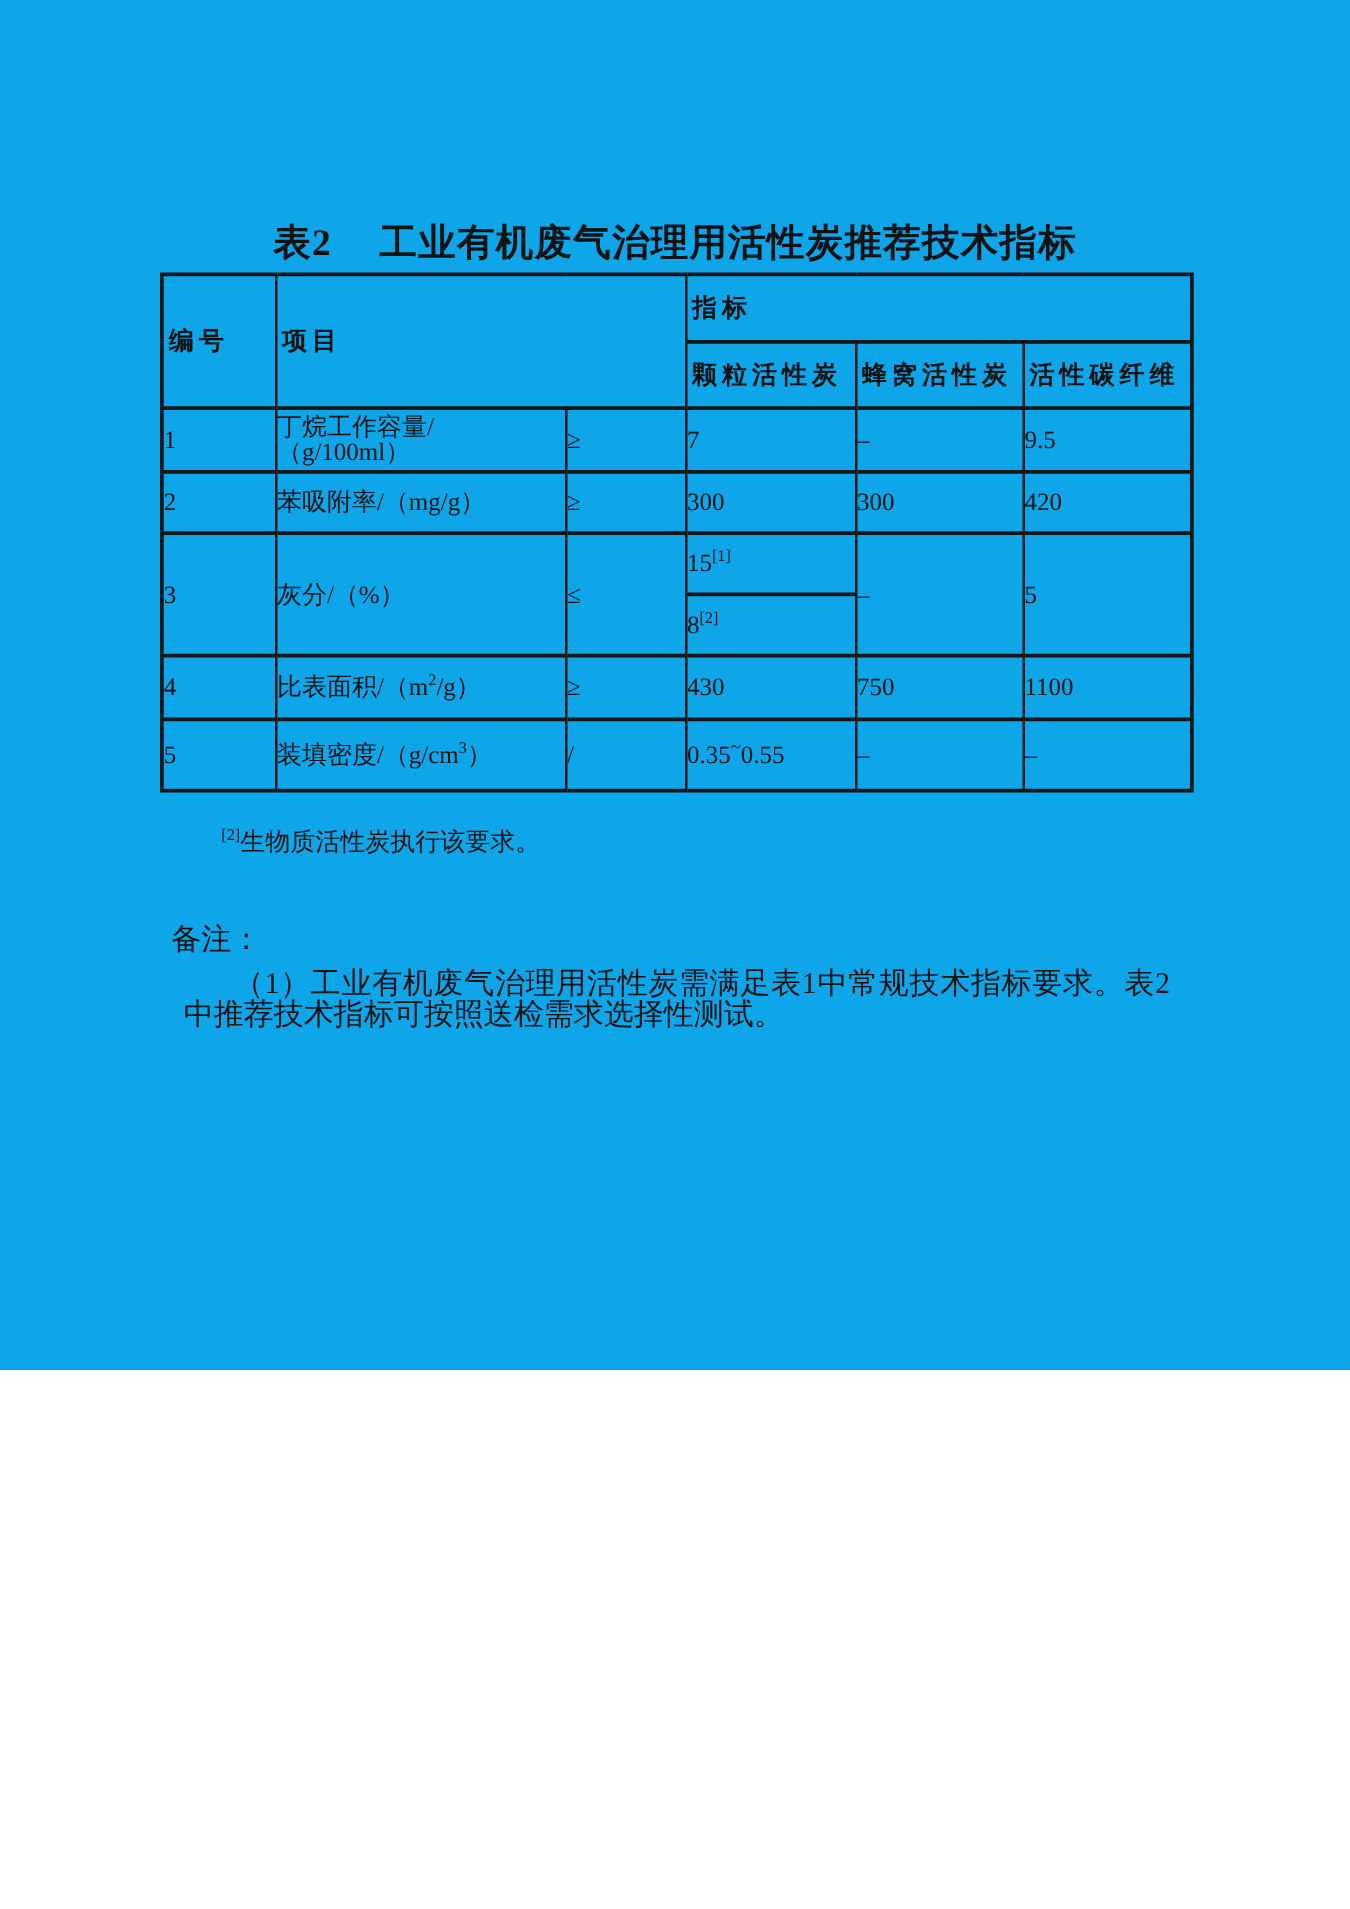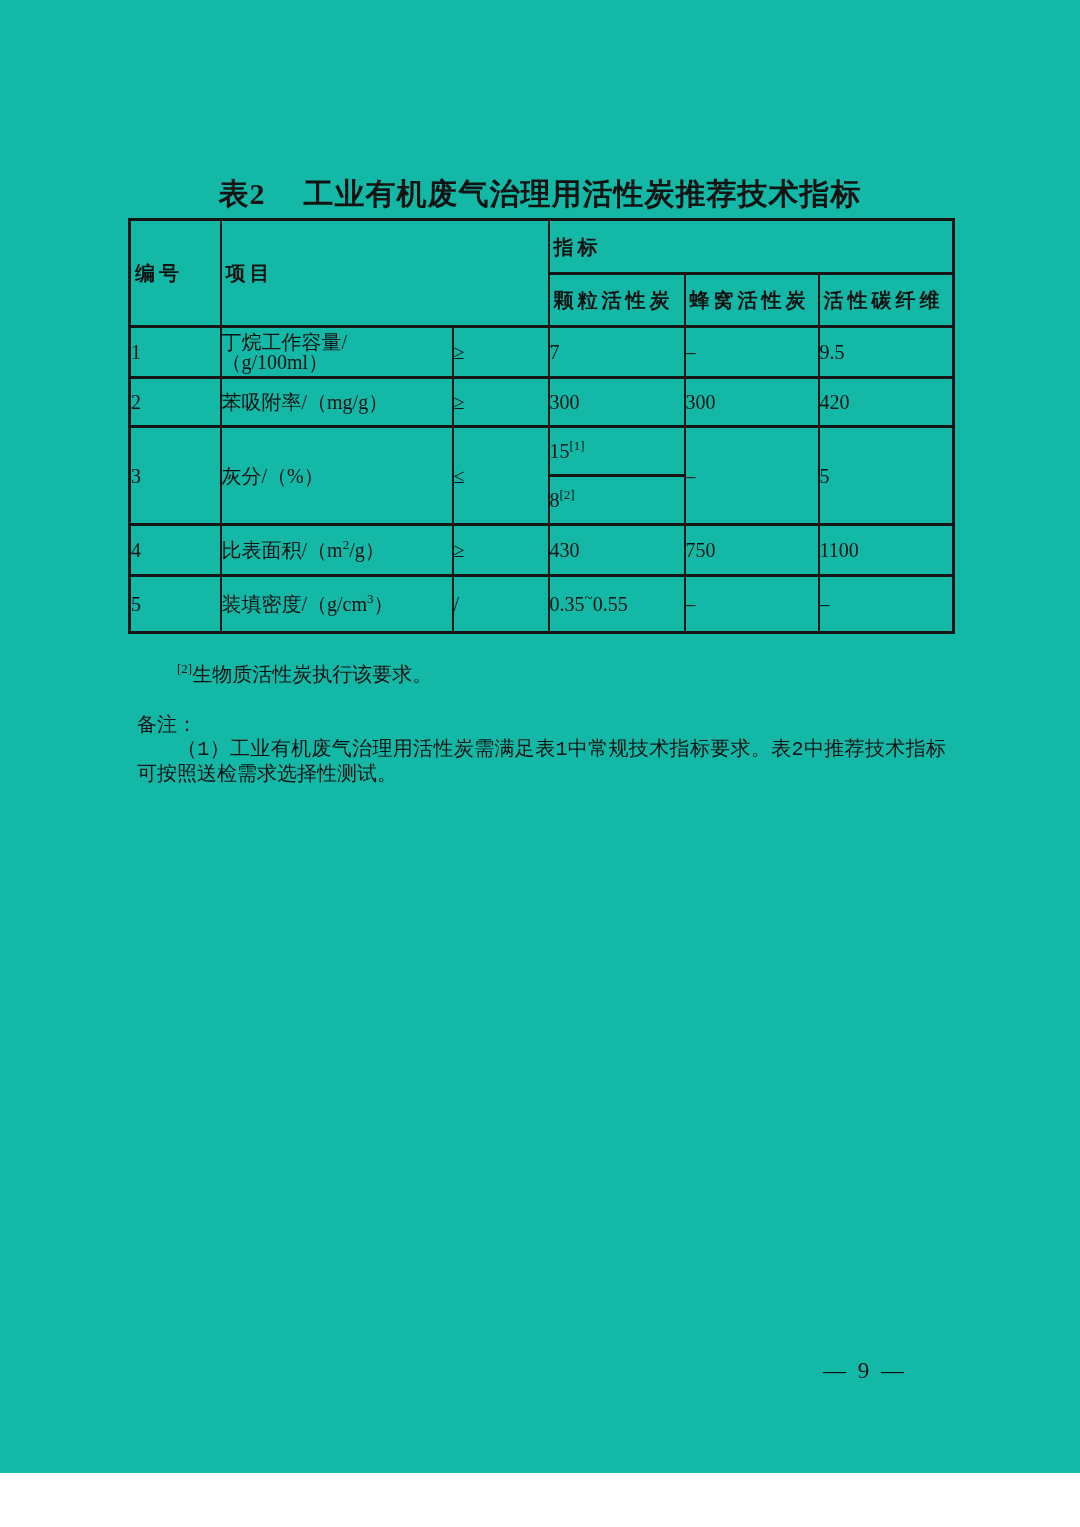--- a/index.html
+++ b/index.html
@@ -1,20 +1,20 @@
 <!DOCTYPE html>
 <html><head>
 <meta charset="utf-8">
 <style>
   html, body { margin: 0; padding: 0; background: #ffffff; }
   .page {
     position: relative;
     width: 1080px;
-    height: 1473px;
-    background: #14b8a6;
+    height: 1096px;
+    background: #0ea5e9;
     color: #121212;
     font-family: "Liberation Serif", "DejaVu Serif", serif;
     overflow: hidden;
   }
 
   
   .title {
     position: absolute;
     top: 174px;
     left: 0;
@@ -82,28 +82,28 @@
     font-size: 20px;
     line-height: 27px;
     white-space: nowrap;
   }
   .note-line.indent { padding-left: 40px; }
 
   
   .remarks {
     position: absolute;
     left: 137px;
-    top: 712px;
+    top: 740px;
     width: 809px;
-    font-size: 20px;
+    font-size: 24px;
     line-height: 25px;
     text-align: justify;
   }
   .remarks .remarks-label { text-align: left; }
-  .remarks p { margin: 0; text-indent: 40px; font-family: Liberation Mono, monospace; }
+  .remarks p { margin: 10px; text-indent: 40px; }
 
   
   .footer-page {
     position: absolute;
     left: 735px;
     top: 1358px;
     width: 260px;
     text-align: center;
     font-size: 23px;
     letter-spacing: 3px;

